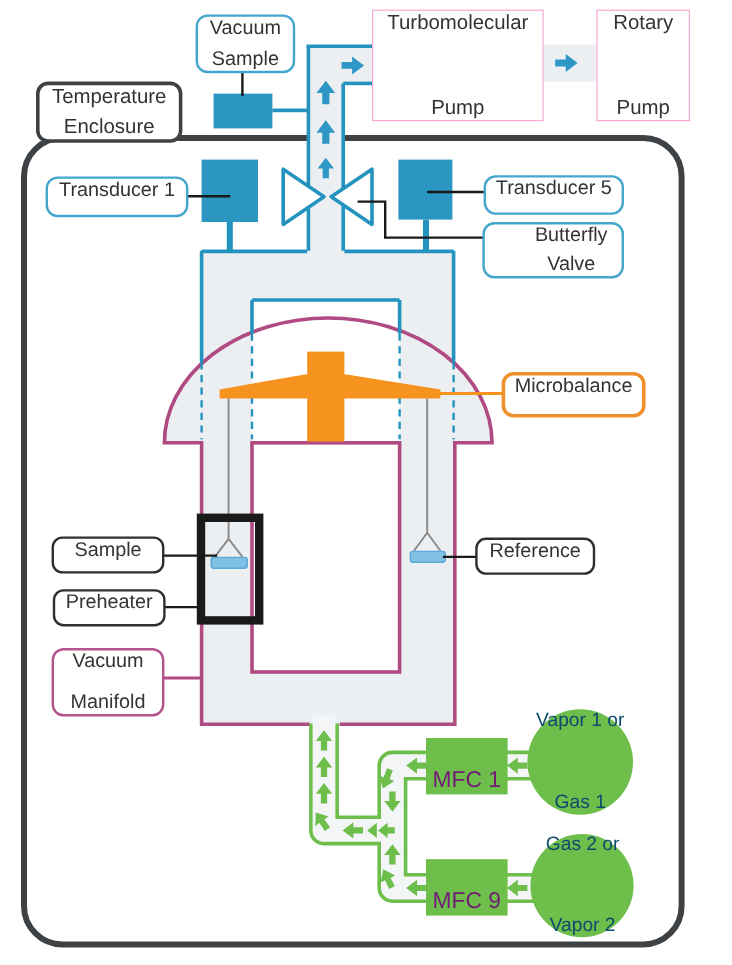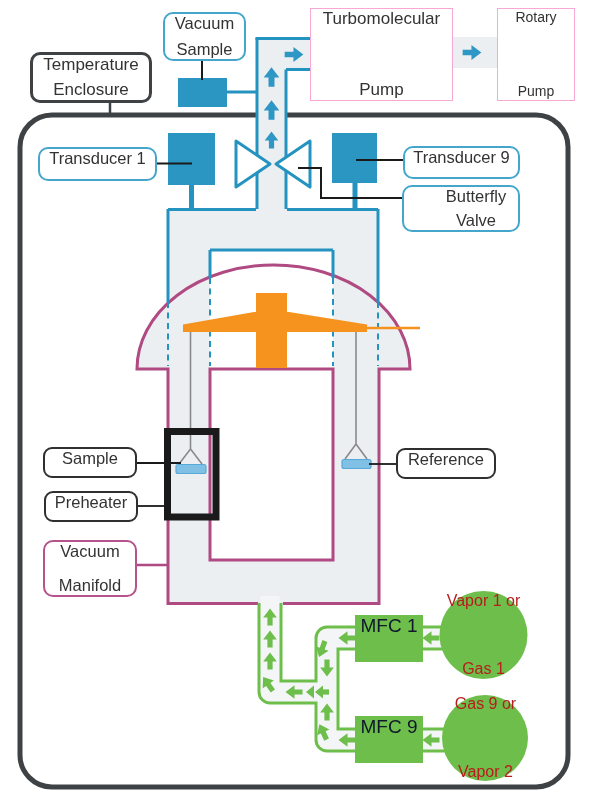--- a/index.html
+++ b/index.html
@@ -3,29 +3,29 @@
 <meta charset="utf-8">
 <style>
   html,body{margin:0;padding:0;background:#fff;}
   #stage{position:relative;width:610px;height:804px;background:#fff;overflow:hidden;
          font-family:"Liberation Sans", sans-serif;color:#333;}
   #diagram-svg{position:absolute;left:0;top:0;}
   .lbl{position:absolute;box-sizing:border-box;background:#fff;border-radius:10px;
        display:flex;flex-direction:column;align-items:center;justify-content:space-between;
        text-align:center;font-size:16.5px;line-height:1.18;color:#333;z-index:5;}
   .lbl span{display:block;white-space:nowrap;}
-  .b-dark   {border:3px solid #3F4245;}
+  .b-dark   {border:3px solid #3F4245;margin-top:16px;}
   .b-teal   {border:2.5px solid #45A6CB;}
   .b-pump   {border:1px solid #f9a8d4;border-radius:0;}
   .b-orange {border:3px solid #F0902C;}
   .b-black  {border:2.5px solid #2F2F2F;border-radius:9px;}
   .b-magenta{border:2.5px solid #B5538C;}
-  .g-box{position:absolute;box-sizing:border-box;background:#6DBE4B;color:#0f172a;
-         display:flex;align-items:flex-start;justify-content:center;font-size:19px;z-index:5;}
-  .g-circle-text{position:absolute;color:#b91c1c;display:flex;flex-direction:column;
+  .g-box{position:absolute;box-sizing:border-box;background:#6DBE4B;color:#701a75;
+         display:flex;align-items:flex-end;justify-content:center;font-size:19px;z-index:5;}
+  .g-circle-text{position:absolute;color:#0c4a6e;display:flex;flex-direction:column;
          align-items:center;justify-content:center;text-align:center;font-size:16px;
          line-height:1.22;z-index:5;gap:48px;}
 </style>
 </head>
 <body>
 
 <div id="stage">
 
 <svg id="diagram-svg" width="610" height="804" viewBox="0 0 610 804">
 
@@ -161,38 +161,41 @@
 <div class="lbl b-teal" style="left:163px;top:12px;width:83px;height:49px;">
   <span>Vacuum</span>
   <span>Sample</span>
 </div>
 
 <div class="lbl b-pump" style="left:310px;top:8px;width:143px;height:93px;font-size:17px;">
   <span>Turbomolecular</span>
   <span>Pump</span>
 </div>
 
-<div class="lbl b-pump" style="left:497px;top:8px;width:78px;height:93px;font-size:14px;">
+<div class="lbl b-pump" style="left:497px;top:8px;width:78px;height:93px;font-size:17px;">
   <span>Rotary</span>
   <span>Pump</span>
 </div>
 
 <div class="lbl b-teal" style="left:38px;top:147px;width:119px;height:34px;">
   <span>Transducer 1</span>
 </div>
 
 <div class="lbl b-teal" style="left:403px;top:146px;width:117px;height:33px;">
-  <span>Transducer 9</span>
+  <span>Transducer 5</span>
 </div>
 
 <div class="lbl b-teal" style="left:402px;top:185px;width:118px;height:47px;padding-left:30px;">
   <span>Butterfly</span>
   <span>Valve</span>
 </div>
 
+<div class="lbl b-orange" style="left:418px;top:310px;width:120px;height:38px;">
+  <span>Microbalance</span>
+</div>
 
 <div class="lbl b-black" style="left:44px;top:491px;width:94px;height:31px;">
   <span>Preheater</span>
 </div>
 
 <div class="lbl b-black" style="left:43px;top:447px;width:94px;height:31px;">
   <span>Sample</span>
 </div>
 
 <div class="lbl b-black" style="left:396px;top:448px;width:100px;height:31px;">
@@ -211,17 +214,17 @@
 <div class="g-box" style="left:355px;top:716px;width:68px;height:47px;">
   <span>MFC 9</span>
 </div>
 
 <div class="g-circle-text" style="left:439px;top:605px;width:89px;height:60px;">
   <span>Vapor 1 or</span>
   <span>Gas 1</span>
 </div>
 
 <div class="g-circle-text" style="left:441px;top:708px;width:89px;height:60px;">
-  <span>Gas 9 or</span>
+  <span>Gas 2 or</span>
   <span>Vapor 2</span>
 </div>
 
 </div>
 
 </body></html>

